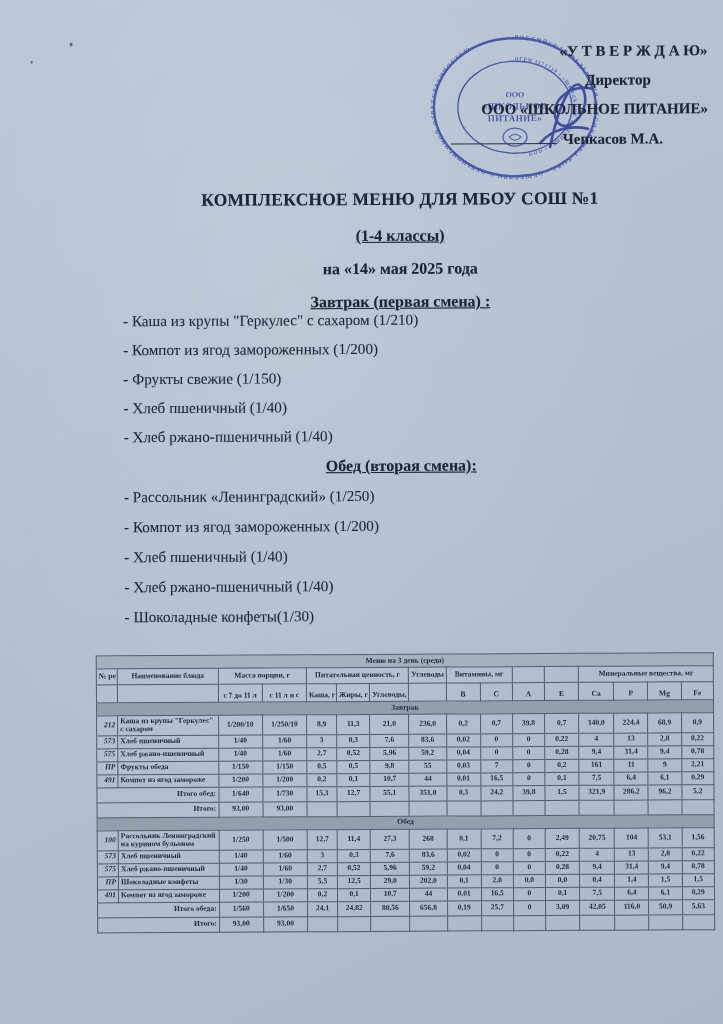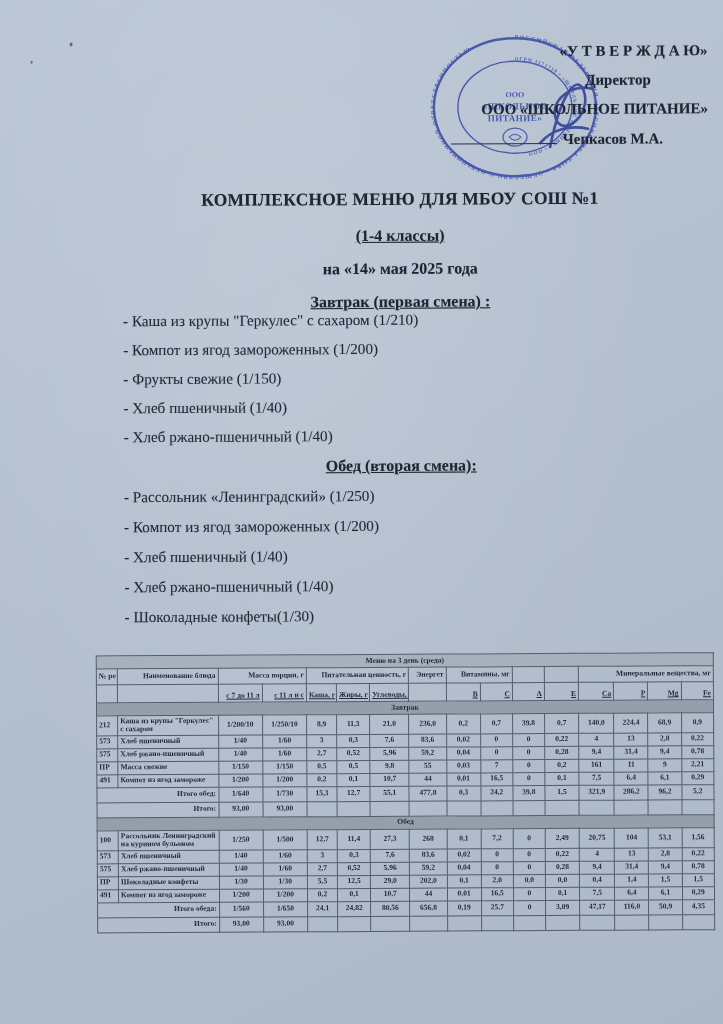--- a/index.html
+++ b/index.html
@@ -47,30 +47,30 @@
   .bf-list li{height:29px;}
   .lu-list li{height:30px;}
 
   
   .menu-table{position:absolute;left:95px;top:654px;width:618px;
               border-collapse:collapse;table-layout:fixed;
               font-size:7.5px;line-height:1.18;color:#222b3b;}
   .menu-table td,.menu-table th{border:1px solid #525c6c;padding:1px 2px;overflow:hidden;
               white-space:nowrap;font-weight:bold;vertical-align:middle;height:10px;}
   .menu-table{border:1.5px solid #49535f;}
-  .menu-table th{text-align:right;}
+  .menu-table th{text-align:center;}
   .caption-cell{text-align:center !important;background:#a7b0bd;}
   .section-bar{text-align:center;background:#959fac;}
-  .c-num{text-align:left;}
+  .c-num{text-align:right;font-style:italic;}
   .c-name{text-align:left;}
   .c-name.wrap{white-space:normal;line-height:1.12;}
   .c-mass,.c-val{text-align:center;}
   .t-label{text-align:right;}
   .total-row td{height:12px;}
-  .h2-row th{height:15px;vertical-align:bottom;text-decoration:underline;}
+  .h2-row th{height:15px;vertical-align:bottom;}
   .h1-row th{height:13px;}
 </style>
 </head>
 <body>
 
 <div class="page">
   <div class="tilt">
     <div class="speck" style="left:72px;top:41px;"></div>
     <div class="speck" style="left:33px;top:59px;width:2px;height:3px;"></div>
 
@@ -147,21 +147,21 @@
       </colgroup>
       <tbody>
         <tr>
           <td colspan="16" class="caption-cell">Меню на 3 день (среда)</td>
         </tr>
         <tr class="h1-row">
           <th>№ ре</th>
           <th>Наименование блюда</th>
           <th colspan="2">Масса порции, г</th>
           <th colspan="3">Питательная ценность, г</th>
-          <th>Энергет</th>
+          <th>Углеводы</th>
           <th colspan="2">Витамины, мг</th>
           <th></th>
           <th></th>
           <th colspan="4">Минеральные вещества, мг</th>
         </tr>
         <tr class="h2-row">
           <th></th>
           <th></th>
           <th>с 7 до 11 л</th>
           <th>с 11 л и с</th>
@@ -231,21 +231,21 @@
             <td class="c-val">0</td>
             <td class="c-val">0</td>
             <td class="c-val">0,28</td>
             <td class="c-val">9,4</td>
             <td class="c-val">31,4</td>
             <td class="c-val">9,4</td>
             <td class="c-val">0,78</td>
           </tr>
           <tr class="data-row">
             <td class="c-num">ПР</td>
-            <td class="c-name">Масса свежие</td>
+            <td class="c-name">Фрукты обеда</td>
             <td class="c-mass">1/150</td>
             <td class="c-mass">1/150</td>
             <td class="c-val">0,5</td>
             <td class="c-val">0,5</td>
             <td class="c-val">9,8</td>
             <td class="c-val">55</td>
             <td class="c-val">0,03</td>
             <td class="c-val">7</td>
             <td class="c-val">0</td>
             <td class="c-val">0,2</td>
@@ -272,21 +272,21 @@
             <td class="c-val">6,1</td>
             <td class="c-val">0,29</td>
           </tr>
           <tr class="total-row">
             <td class="t-label" colspan="2">Итого обед:</td>
             <td class="c-val">1/640</td>
             <td class="c-val">1/730</td>
             <td class="c-val">15,3</td>
             <td class="c-val">12,7</td>
             <td class="c-val">55,1</td>
-            <td class="c-val">477,8</td>
+            <td class="c-val">351,0</td>
             <td class="c-val">0,3</td>
             <td class="c-val">24,2</td>
             <td class="c-val">39,8</td>
             <td class="c-val">1,5</td>
             <td class="c-val">321,9</td>
             <td class="c-val">286,2</td>
             <td class="c-val">96,2</td>
             <td class="c-val">5,2</td>
           </tr>
           <tr class="total-row">
@@ -404,24 +404,24 @@
             <td class="c-val">1/560</td>
             <td class="c-val">1/650</td>
             <td class="c-val">24,1</td>
             <td class="c-val">24,82</td>
             <td class="c-val">80,56</td>
             <td class="c-val">656,8</td>
             <td class="c-val">0,19</td>
             <td class="c-val">25,7</td>
             <td class="c-val">0</td>
             <td class="c-val">3,09</td>
-            <td class="c-val">47,17</td>
+            <td class="c-val">42,05</td>
             <td class="c-val">116,0</td>
             <td class="c-val">50,9</td>
-            <td class="c-val">4,35</td>
+            <td class="c-val">5,63</td>
           </tr>
           <tr class="total-row">
             <td class="t-label" colspan="2">Итого:</td>
             <td class="c-mass">93,00</td>
             <td class="c-mass">93,00</td>
             <td class="c-val"></td>
             <td class="c-val"></td>
             <td class="c-val"></td>
             <td class="c-val"></td>
             <td class="c-val"></td>

